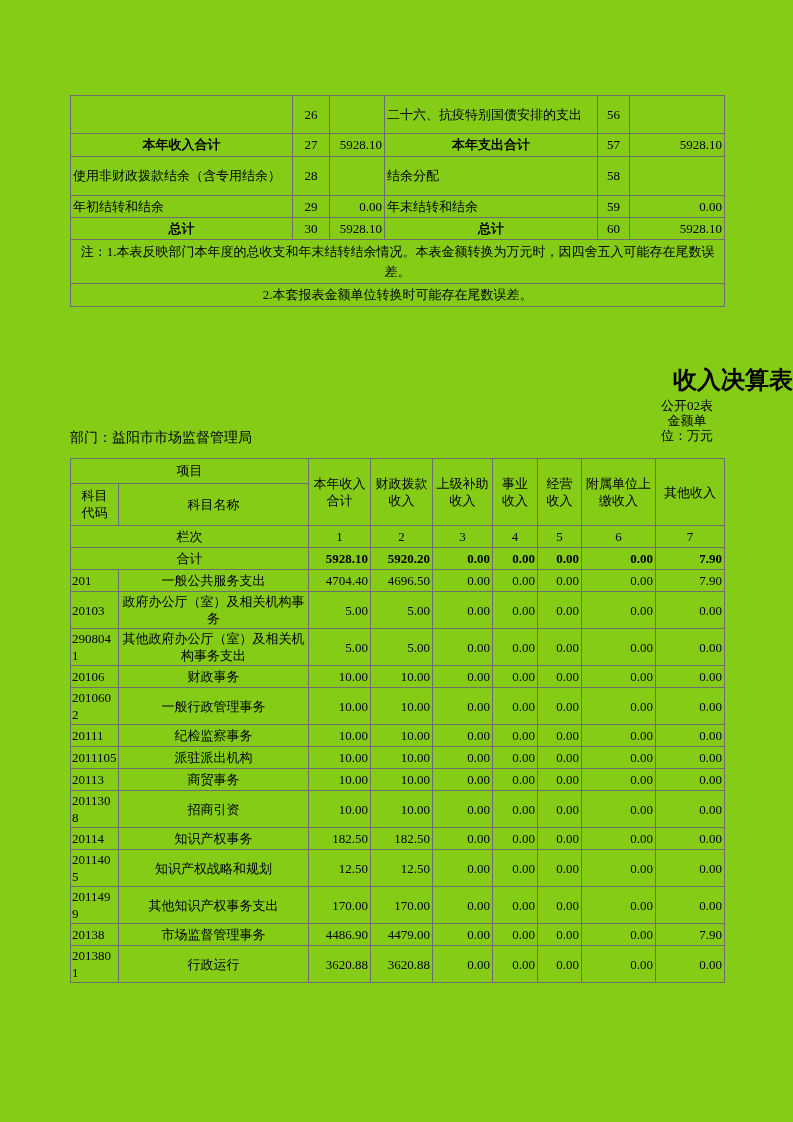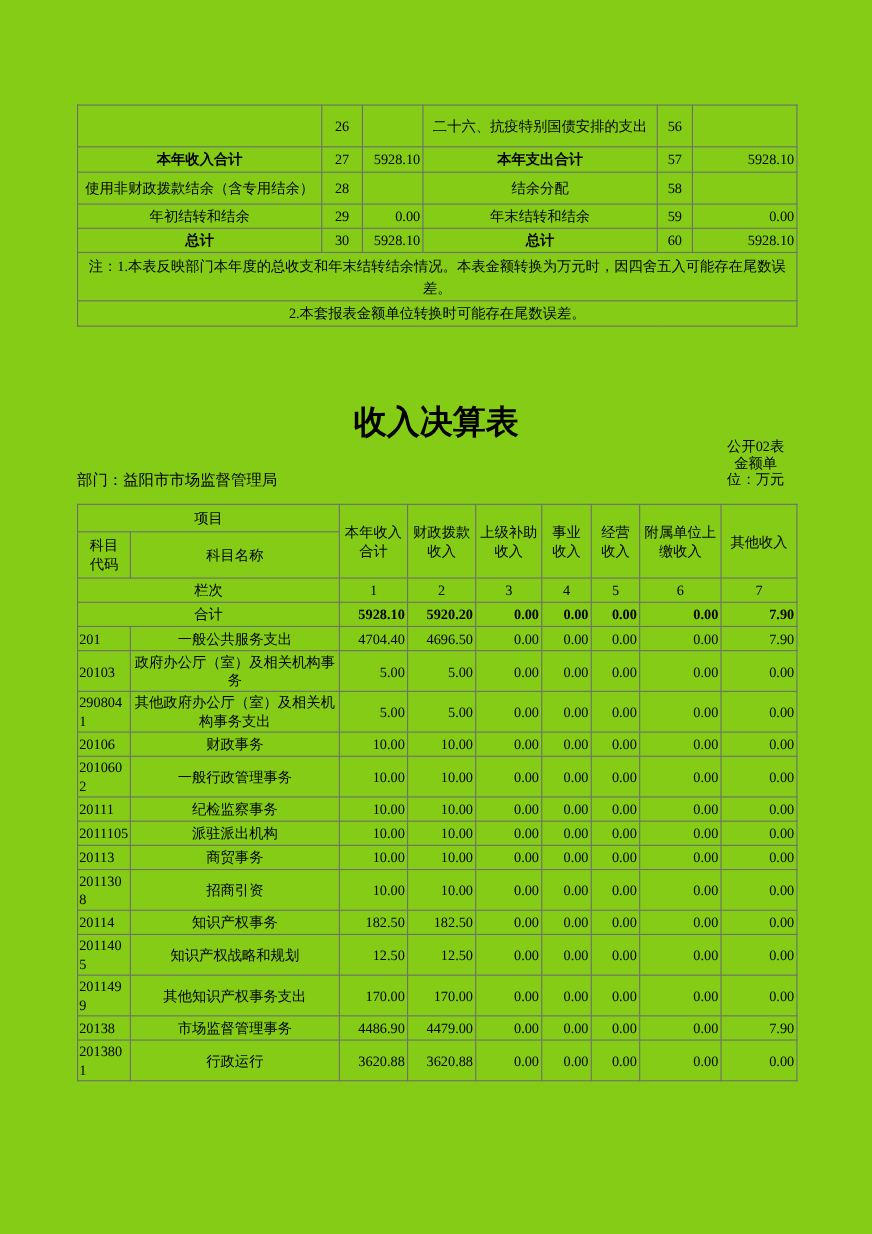--- a/index.html
+++ b/index.html
@@ -3,30 +3,30 @@
 <meta charset="utf-8">
 <style>
   html,body{margin:0;padding:0;background:#fff;}
   .page{position:relative;width:793px;height:1122px;background:#84cc16;overflow:hidden;
         font-family:"Liberation Serif","DejaVu Serif",serif;color:#000;}
   table{border-collapse:collapse;table-layout:fixed;}
   
   .t1{position:absolute;left:70px;top:95px;width:654px;}
   .t1 td{border:1px solid #6e6e6e;font-size:13px;line-height:18px;padding:0 2px;
          vertical-align:middle;overflow:hidden;word-wrap:break-word;}
-  .t1 .lbl{text-align:center;}
+  .t1 .lbl{text-align:left;}
   .t1 .lbl.total{text-align:center;font-weight:bold;}
   .t1 .no{text-align:center;}
   .t1 .val{text-align:right;}
   .t1 .note-cell{text-align:center;padding:1px 3px;line-height:20px;}
-  .h38{height:38px;} .h23{height:23px;} .h41{height:29px;} .h22{height:22px;}
+  .h38{height:38px;} .h23{height:23px;} .h41{height:39px;} .h22{height:22px;}
   .h44{height:44px;} .h18{height:18px;} .h34{height:34px;}
   
-  .title{position:absolute;left:0;top:364px;width:100%;text-align:center;
-         font-size:30px;font-weight:bold;margin:0;}
+  .title{position:absolute;left:0;top:364px;width:100%;text-align:right;
+         font-size:24px;font-weight:bold;margin:0;}
   .meta{position:absolute;left:656px;top:398px;width:62px;text-align:center;
         font-size:13px;line-height:15px;}
   .dept{position:absolute;left:70px;top:430px;font-size:14px;line-height:16px;}
   
   .t2{position:absolute;left:70px;top:458px;width:654px;}
   .t2 th,.t2 td{border:1px solid #6e6e6e;font-size:13px;line-height:17px;
                 padding:1px 2px;font-weight:normal;vertical-align:middle;
                 overflow:hidden;word-wrap:break-word;}
   .t2 tr{height:22px;}
   .t2 thead th{text-align:center;}

